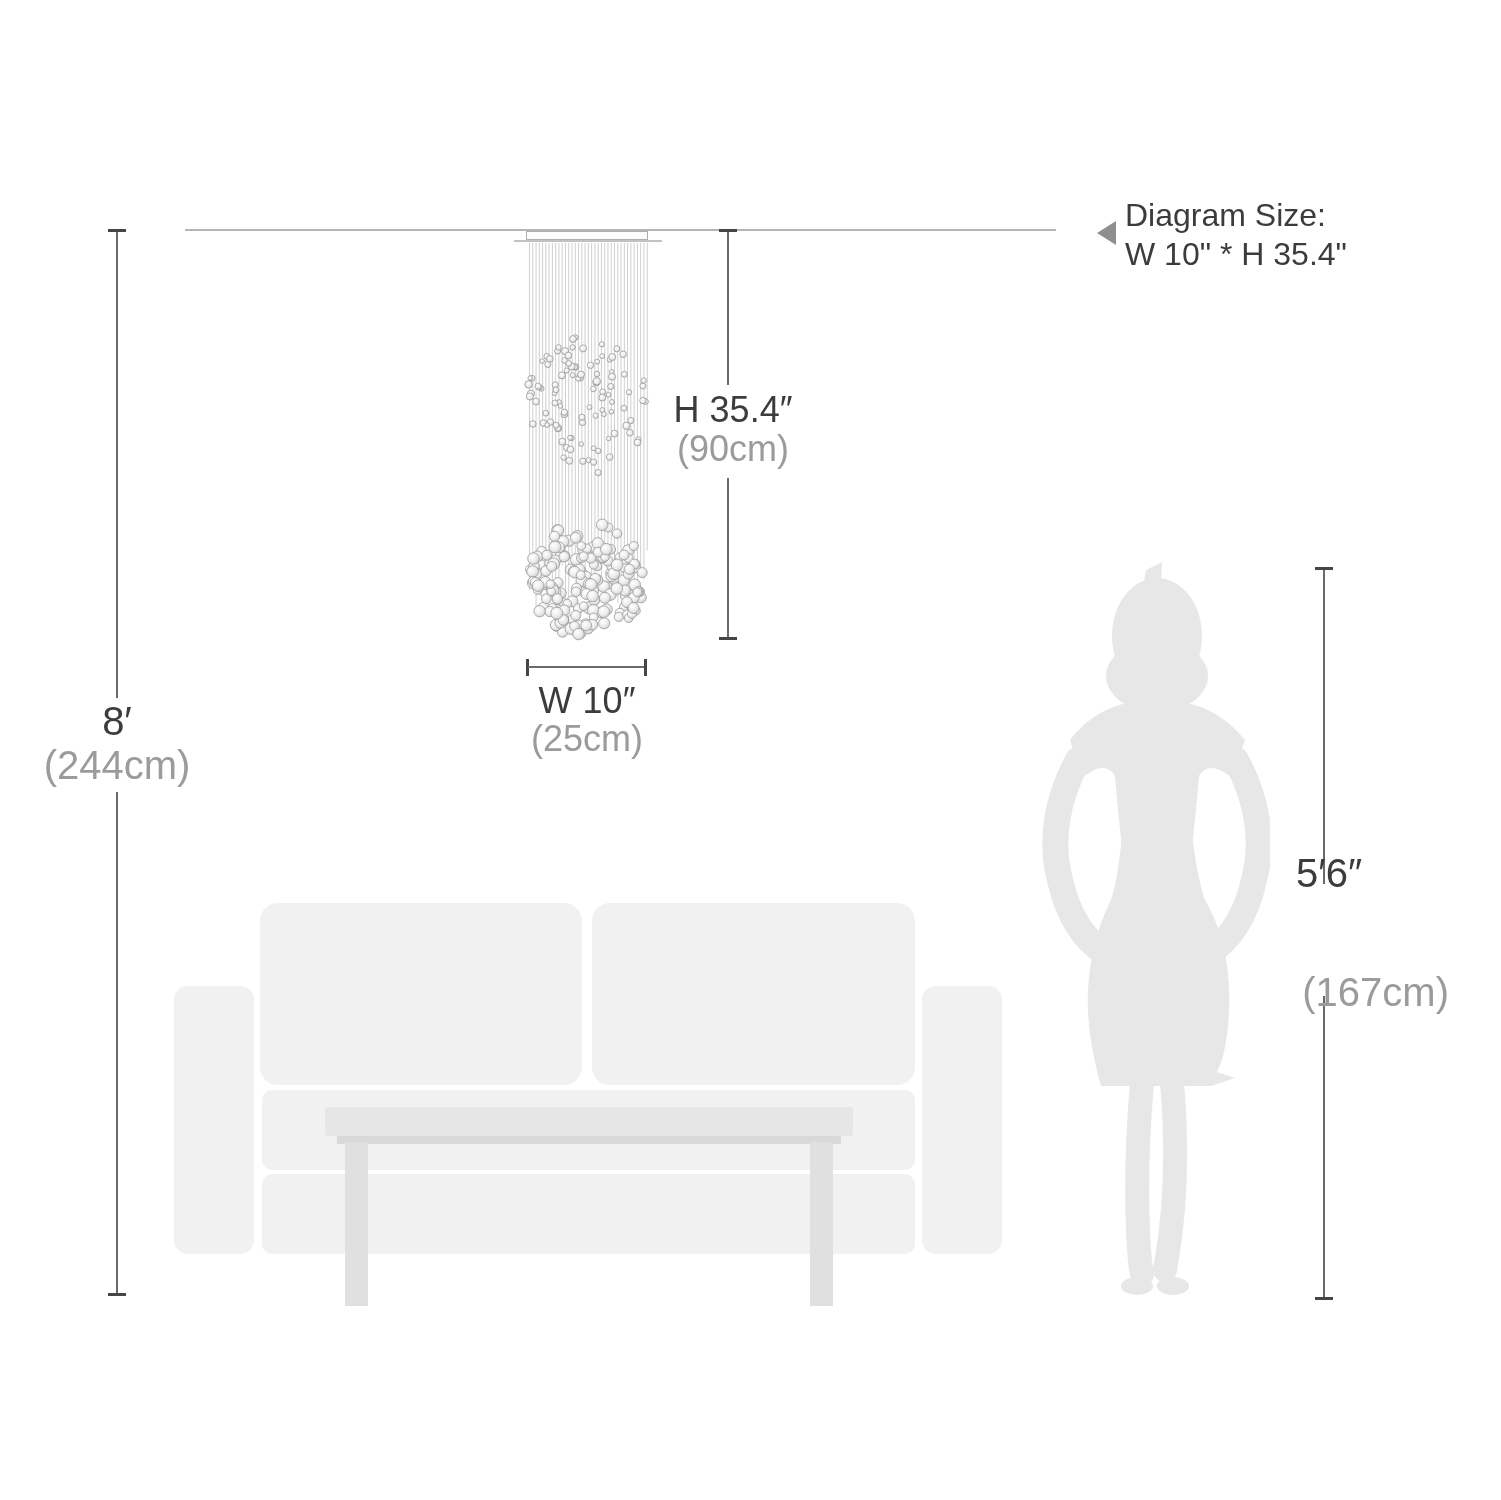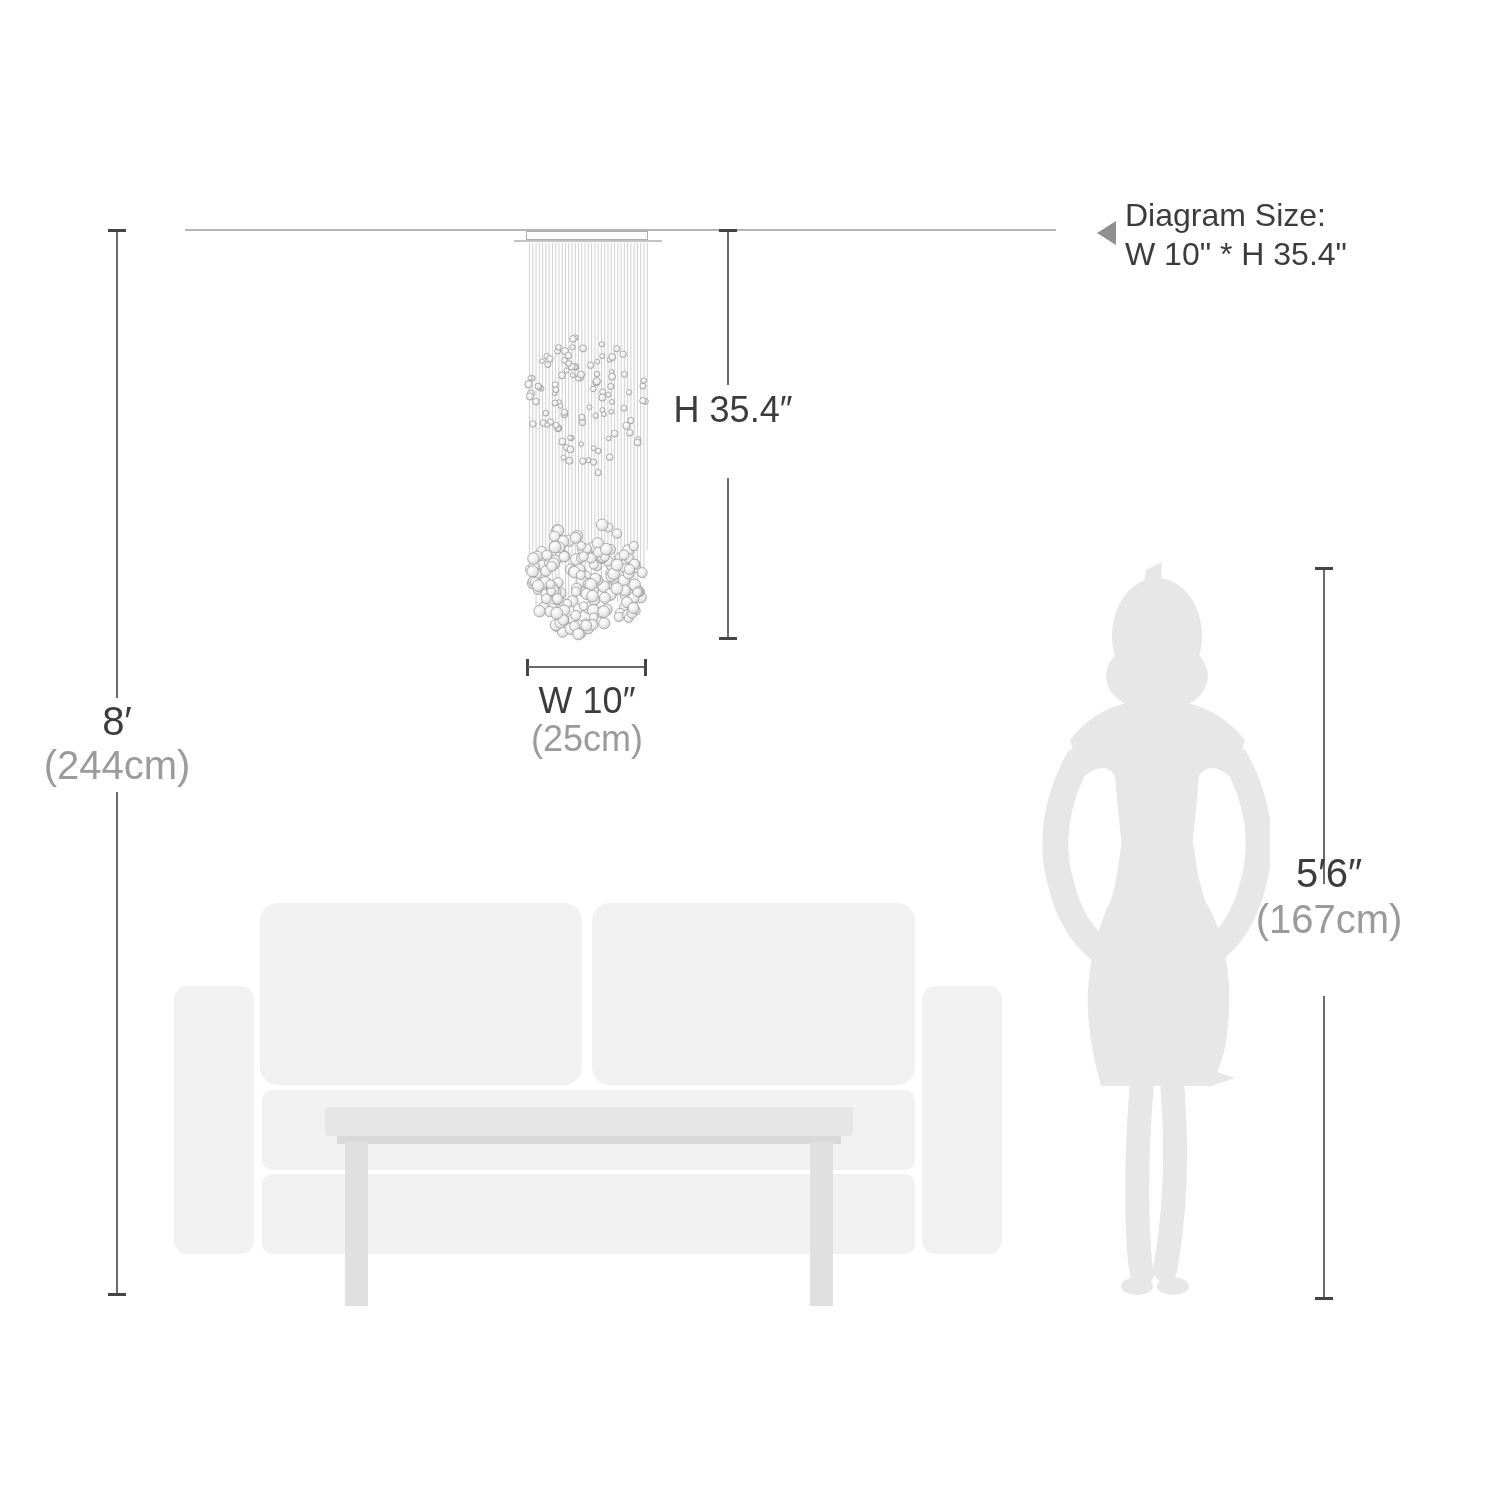--- a/index.html
+++ b/index.html
@@ -393,20 +393,21 @@
         <circle cx="629.4" cy="569.3" r="5.2"></circle>
         <circle cx="592.6" cy="596.1" r="5.8"></circle>
       </g>
   </svg>
 
   <div class="tick-h" style="left:719px;top:229px;"></div>
   <div class="vseg" style="left:727px;top:232px;height:153px;"></div>
   <div class="vseg" style="left:727px;top:478px;height:159px;"></div>
   <div class="tick-h" style="left:719px;top:637px;"></div>
   <div class="dimlabel imp f36" style="left:613px;top:391px;">H 35.4″</div>
+  <div class="dimlabel met f36" style="left:613px;top:430px;">(90cm)</div>
 
   <div class="tick-v" style="left:526px;top:659px;"></div>
   <div class="hseg" style="left:528px;top:666px;width:118px;"></div>
   <div class="tick-v" style="left:644px;top:659px;"></div>
   <div class="dimlabel imp f36" style="left:467px;top:682px;">W 10″</div>
   <div class="dimlabel met f36" style="left:467px;top:720px;">(25cm)</div>
 
   <div class="cushion r18" style="left:260px;top:903px;width:322px;height:182px;"></div>
   <div class="cushion r18" style="left:592px;top:903px;width:323px;height:182px;"></div>
   <div class="cushion r14" style="left:174px;top:986px;width:80px;height:268px;"></div>
@@ -434,21 +435,21 @@
       <ellipse cx="97" cy="724" rx="16" ry="9"></ellipse>
       <ellipse cx="133" cy="724" rx="16" ry="9"></ellipse>
     </g>
   </svg>
 
   <div class="tick-h" style="left:1315px;top:567px;"></div>
   <div class="vseg" style="left:1323px;top:570px;height:314px;"></div>
   <div class="vseg" style="left:1323px;top:996px;height:301px;"></div>
   <div class="tick-h" style="left:1315px;top:1297px;"></div>
   <div class="dimlabel imp f40" style="left:1209px;top:852px;">5′6″</div>
-  <div class="dimlabel met f40" style="left:1209px;top:898px;">(167cm)</div>
+  <div class="dimlabel met f40" style="left:1209px;top:971px;text-align:right;">(167cm)</div>
 
   <div class="tri-left"></div>
   <div class="note">
     <div>Diagram Size:</div>
     <div>W 10" * H 35.4"</div>
   </div>
 
 </div>
 
 </body></html>

